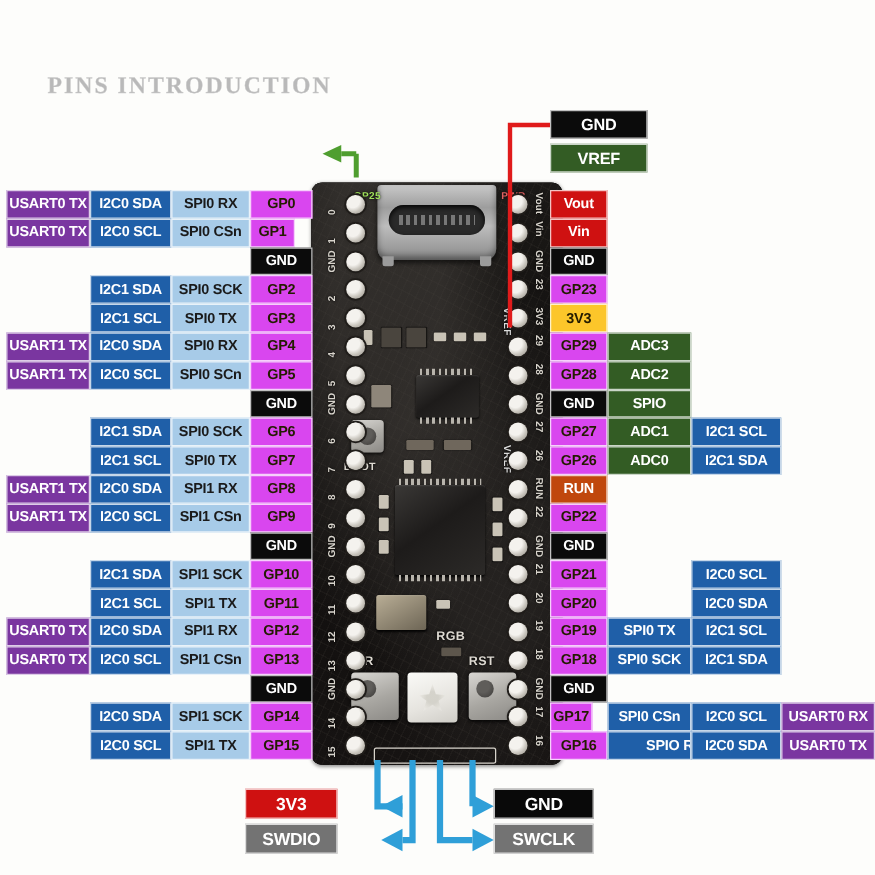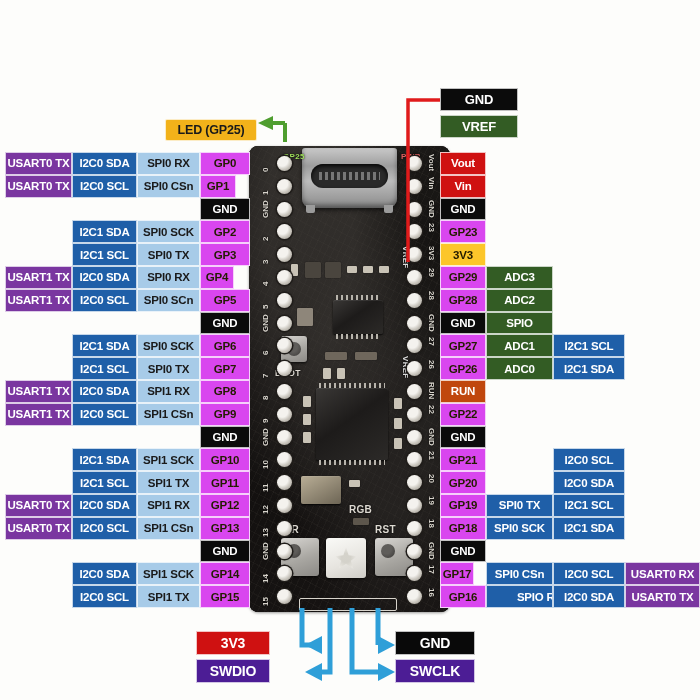--- a/index.html
+++ b/index.html
@@ -37,21 +37,21 @@
   .c-i2c  {background:#1f5fa8;color:#ffffff;}
   .c-spi  {background:#a7cbe8;color:#1a1a1a;text-align:center;}
   .c-gpio {background:#d946ef;color:#241c00;}
   .c-gnd  {background:#0b0b0b;color:#ffffff;}
   .c-pwr  {background:#cf1111;color:#ffffff;}
   .c-3v3  {background:#fcc62a;color:#241c00;}
   .c-adc  {background:#335c24;color:#ffffff;}
   .c-run  {background:#c0470d;color:#ffffff;}
   .c-led  {background:#f2b21a;color:#1a1a1a;font-size:12.5px;border-radius:2px;}
   .c-vref {background:#335c24;color:#ffffff;}
-  .c-swd-dark{background:#4c1d95;color:#ffffff;}
+  .c-swd-dark{background:#737373;color:#ffffff;}
   .c-swd-black{background:#090909;color:#ffffff;}
   .c-swd-red{background:#cf1111;color:#ffffff;}
 
   
   .board{
     position:absolute;left:249px;top:146px;width:201px;height:466px;
     background:#12100f;
     border-radius:9px;
     box-shadow:inset 0 0 22px rgba(0,0,0,0.95), 0 1px 3px rgba(0,0,0,.4);
     overflow:hidden;
@@ -138,20 +138,21 @@
   .silk.vert{writing-mode:vertical-rl;}
 
   
   svg.overlay{position:absolute;left:0;top:0;width:700px;height:700px;pointer-events:none;}
 </style>
 </head>
 <body>
 
 <div id="stage">
 
+  <div class="title">PINS INTRODUCTION</div>
 
   <div class="board">
     <div class="pcbtex"></div>
 
     <div class="usb">
       <div class="slot"></div>
       <div class="foot" style="left:4px;"></div>
       <div class="foot" style="right:4px;"></div>
     </div>
 
@@ -291,21 +292,20 @@
     <path d="M330 608 L330 672 L322 672" stroke="#2f9fd8" stroke-width="5" fill="none"></path>
     <polygon points="322,663 305,672 322,681" fill="#2f9fd8"></polygon>
 
     <path d="M352 608 L352 672 L378 672" stroke="#2f9fd8" stroke-width="5" fill="none"></path>
     <polygon points="378,663 395,672 378,681" fill="#2f9fd8"></polygon>
 
     <path d="M378 608 L378 645 L378 645" stroke="#2f9fd8" stroke-width="5" fill="none"></path>
     <polygon points="378,636 395,645 378,654" fill="#2f9fd8"></polygon>
   </svg>
 
-  <div class="cell c-led" style="left:165px;top:119px;width:92px;height:22px;">LED (GP25)</div>
   <div class="cell c-gnd" style="left:440px;top:88px;width:78px;height:23px;font-size:13px;">GND</div>
   <div class="cell c-vref" style="left:440px;top:115px;width:78px;height:23px;font-size:13px;">VREF</div>
 
   <div class="cell c-swd-red" style="left:196px;top:631px;width:74px;height:24px;font-size:14px;">3V3</div>
   <div class="cell c-swd-dark" style="left:196px;top:659px;width:74px;height:24px;font-size:14px;">SWDIO</div>
   <div class="cell c-swd-black" style="left:395px;top:631px;width:80px;height:24px;font-size:14px;">GND</div>
   <div class="cell c-swd-dark" style="left:395px;top:659px;width:80px;height:24px;font-size:14px;">SWCLK</div>
 
   <div id="left-table">
       <div class="cell c-usart" style="left: 5px; top: 152px; width: 67px; height: 22.8px;">USART0 TX</div>
@@ -319,21 +319,21 @@
       <div class="cell c-gnd" style="left: 200px; top: 197.6px; width: 50px; height: 22.8px;">GND</div>
       <div class="cell c-i2c" style="left: 72px; top: 220.4px; width: 65px; height: 22.8px;">I2C1 SDA</div>
       <div class="cell c-spi" style="left: 137px; top: 220.4px; width: 63px; height: 22.8px;">SPI0 SCK</div>
       <div class="cell c-gpio" style="left: 200px; top: 220.4px; width: 50px; height: 22.8px;">GP2</div>
       <div class="cell c-i2c" style="left: 72px; top: 243.2px; width: 65px; height: 22.8px;">I2C1 SCL</div>
       <div class="cell c-spi" style="left: 137px; top: 243.2px; width: 63px; height: 22.8px;">SPI0 TX</div>
       <div class="cell c-gpio" style="left: 200px; top: 243.2px; width: 50px; height: 22.8px;">GP3</div>
       <div class="cell c-usart" style="left: 5px; top: 266px; width: 67px; height: 22.8px;">USART1 TX</div>
       <div class="cell c-i2c" style="left: 72px; top: 266px; width: 65px; height: 22.8px;">I2C0 SDA</div>
       <div class="cell c-spi" style="left: 137px; top: 266px; width: 63px; height: 22.8px;">SPI0 RX</div>
-      <div class="cell c-gpio" style="left: 200px; top: 266px; width: 34px; height: 22.8px;">GP4</div>
+      <div class="cell c-gpio" style="left: 200px; top: 266px; width: 50px; height: 22.8px;">GP4</div>
       <div class="cell c-usart" style="left: 5px; top: 288.8px; width: 67px; height: 22.8px;">USART1 TX</div>
       <div class="cell c-i2c" style="left: 72px; top: 288.8px; width: 65px; height: 22.8px;">I2C0 SCL</div>
       <div class="cell c-spi" style="left: 137px; top: 288.8px; width: 63px; height: 22.8px;">SPI0 SCn</div>
       <div class="cell c-gpio" style="left: 200px; top: 288.8px; width: 50px; height: 22.8px;">GP5</div>
       <div class="cell c-gnd" style="left: 200px; top: 311.6px; width: 50px; height: 22.8px;">GND</div>
       <div class="cell c-i2c" style="left: 72px; top: 334.4px; width: 65px; height: 22.8px;">I2C1 SDA</div>
       <div class="cell c-spi" style="left: 137px; top: 334.4px; width: 63px; height: 22.8px;">SPI0 SCK</div>
       <div class="cell c-gpio" style="left: 200px; top: 334.4px; width: 50px; height: 22.8px; text-align: right;">GP6</div>
       <div class="cell c-i2c" style="left: 72px; top: 357.2px; width: 65px; height: 22.8px;">I2C1 SCL</div>
       <div class="cell c-spi" style="left: 137px; top: 357.2px; width: 63px; height: 22.8px;">SPI0 TX</div>

